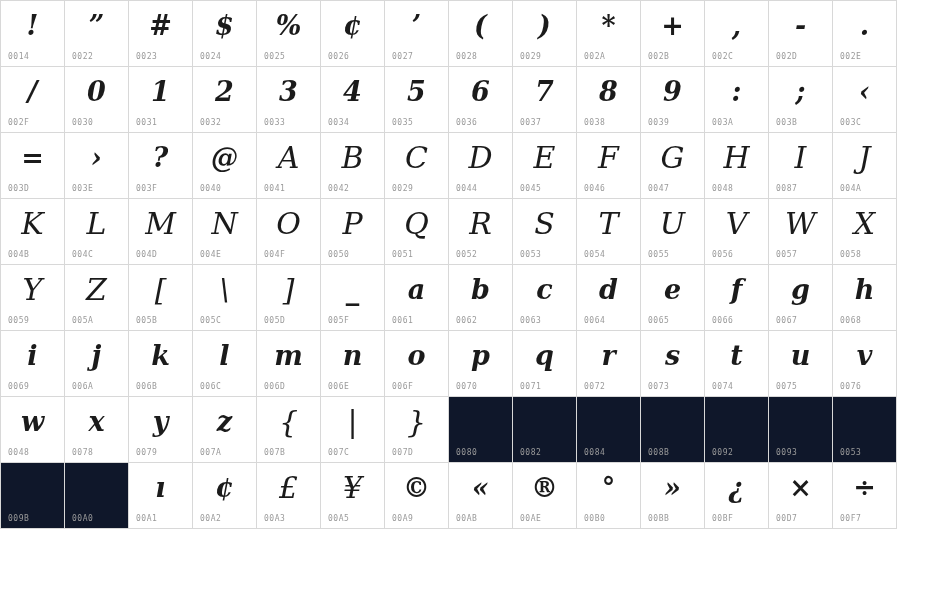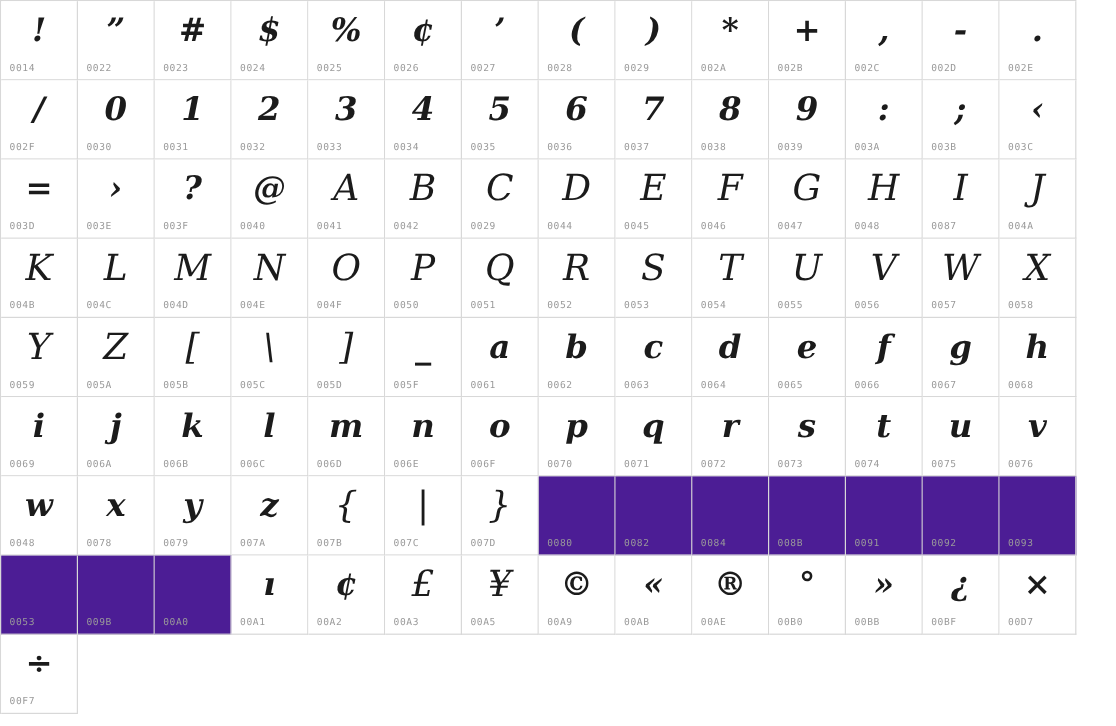--- a/index.html
+++ b/index.html
@@ -24,21 +24,21 @@
   }
   .glyph-cell {
     position: relative;
     border-right: 1px solid #d8d8d8;
     border-bottom: 1px solid #d8d8d8;
     box-sizing: border-box;
     background: #ffffff;
     overflow: hidden;
   }
   .glyph-cell.empty-cell {
-    background: #4c1d95;
+    background: #0f172a;
   }
   .glyph-char {
     position: absolute;
     left: 0;
     right: 0;
     top: 4px;
     height: 42px;
     line-height: 42px;
     text-align: center;
     font-family: "DejaVu Serif", serif;
@@ -441,24 +441,20 @@
     <div class="glyph-cell empty-cell">
       <div class="glyph-char"></div>
       <div class="glyph-code">0084</div>
     </div>
     <div class="glyph-cell empty-cell">
       <div class="glyph-char"></div>
       <div class="glyph-code">008B</div>
     </div>
     <div class="glyph-cell empty-cell">
       <div class="glyph-char"></div>
-      <div class="glyph-code">0091</div>
-    </div>
-    <div class="glyph-cell empty-cell">
-      <div class="glyph-char"></div>
       <div class="glyph-code">0092</div>
     </div>
     <div class="glyph-cell empty-cell">
       <div class="glyph-char"></div>
       <div class="glyph-code">0093</div>
     </div>
     <div class="glyph-cell empty-cell">
       <div class="glyph-char"></div>
       <div class="glyph-code">0053</div>
     </div>

